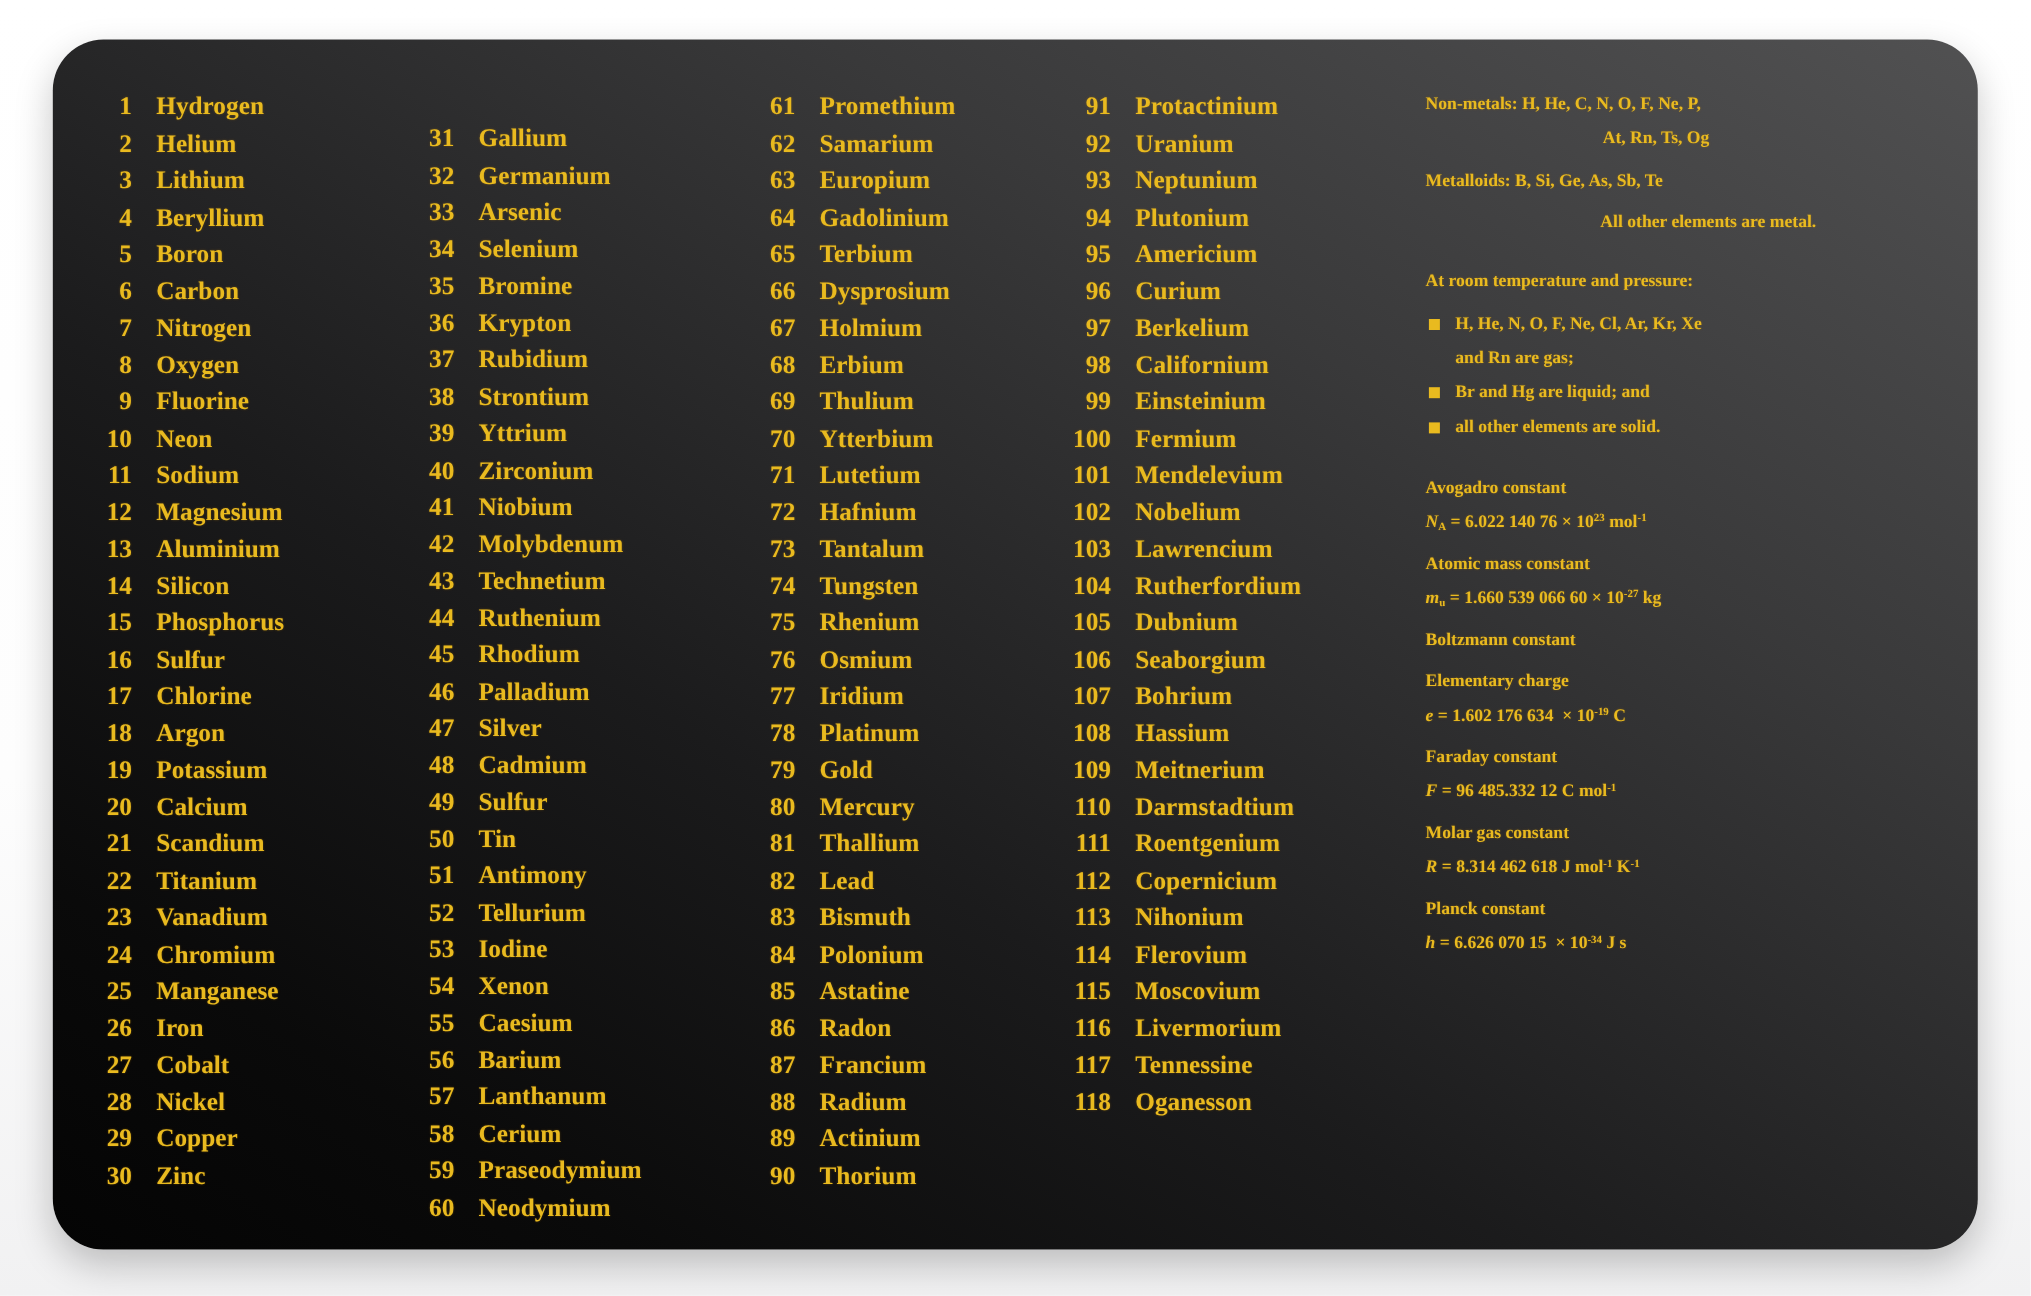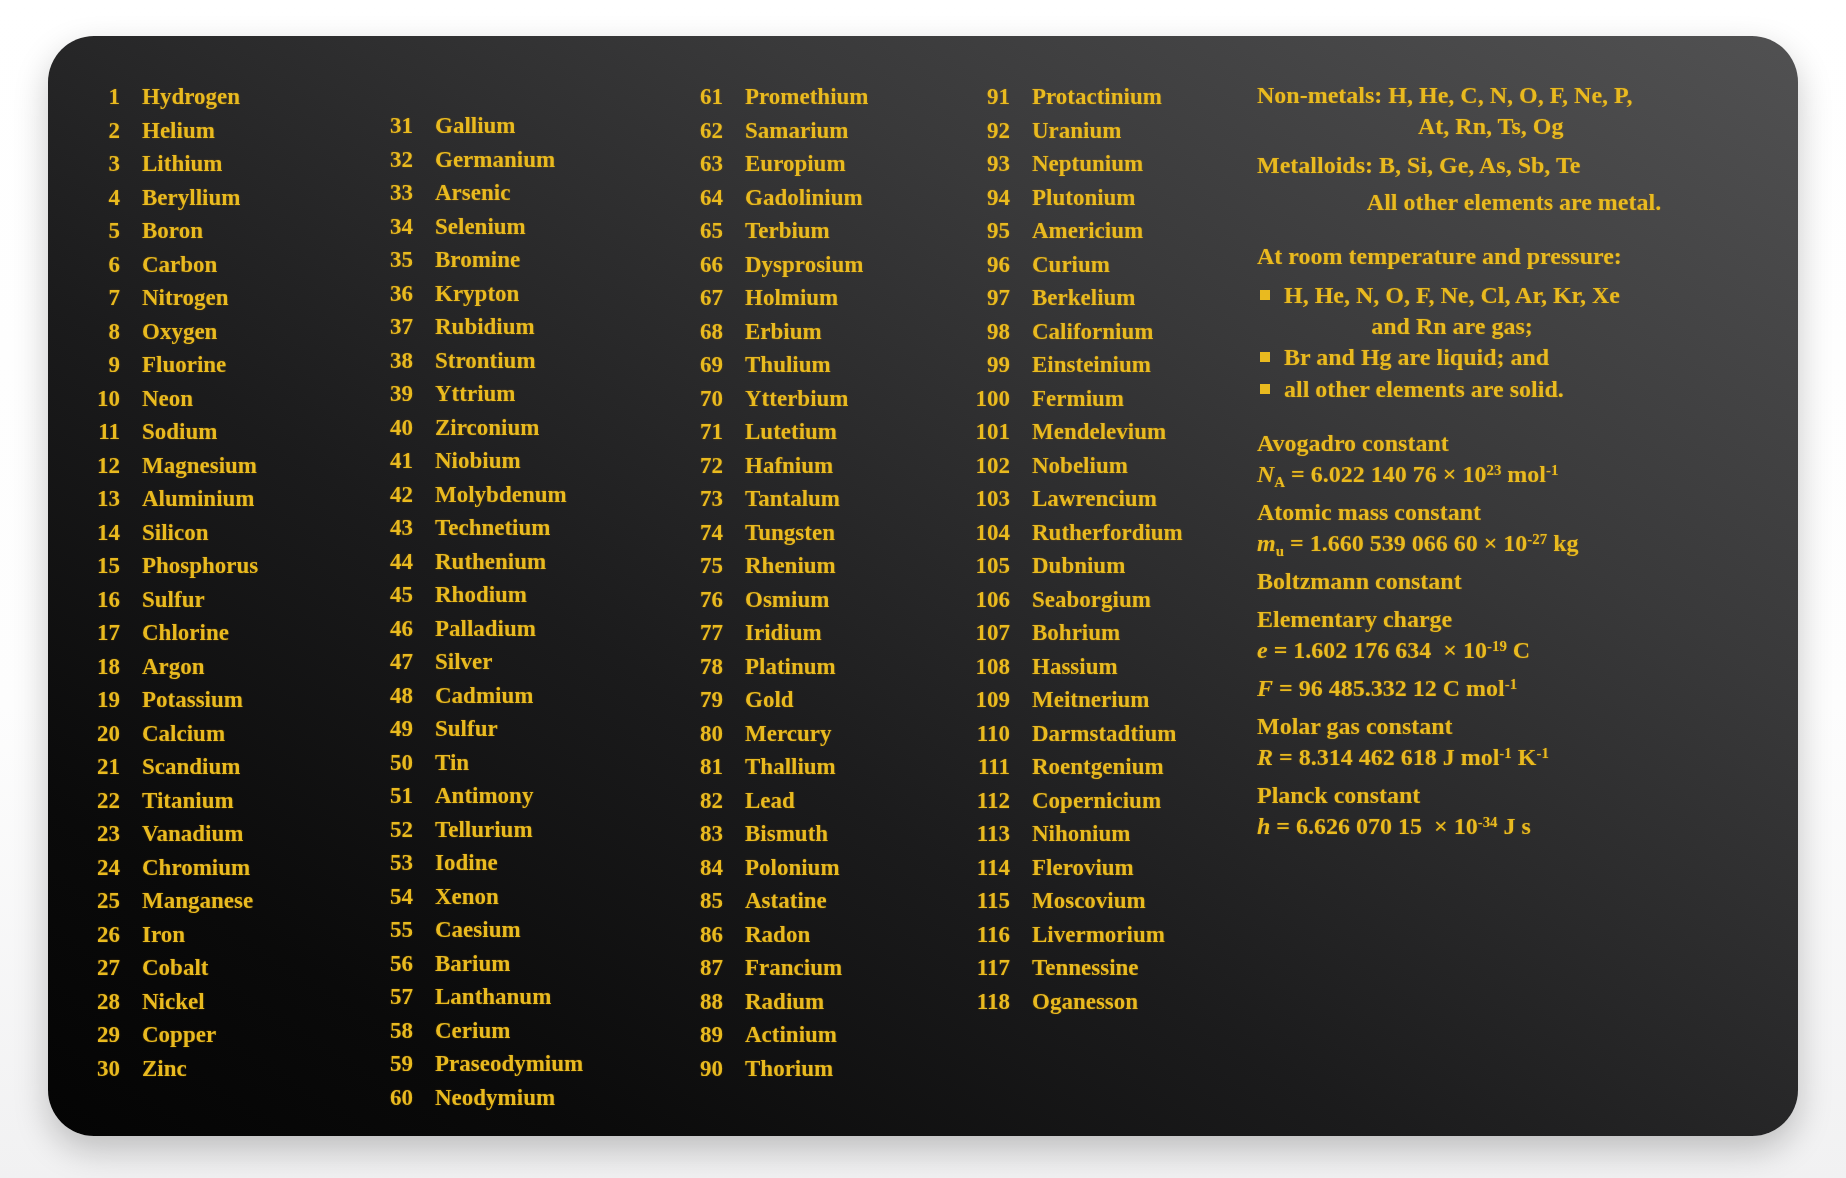--- a/index.html
+++ b/index.html
@@ -21,29 +21,29 @@
   .col{position:absolute;top:44px;}
   .col0{left:22px;}
   .col1{left:315px;margin-top:29px;}
   .col2{left:625px;}
   .col3{left:912px;}
   .row{display:flex;line-height:33.5px;font-size:23px;white-space:nowrap;
        text-shadow:0 0 2px rgba(190,130,10,.45);}
   .num{width:50px;text-align:right;flex:0 0 auto;}
   .ename{margin-left:22px;}
   .info{
-    position:absolute;left:1209px;top:44px;width:514px;
-    font-size:24px;line-height:30.6px;
+    position:absolute;left:1248px;top:44px;width:514px;
+    font-size:16px;line-height:30.6px;
     text-shadow:0 0 2px rgba(190,130,10,.45);
   }
   .indent{margin-left:161px;}
   .metalloids{margin-top:9px;}
   .metals-note{margin-top:6px;text-align:center;}
   .rtp-head{margin-top:24px;}
-  .bullets{list-style:none;margin:8px 0 0 0;padding:0;text-align:center;}
+  .bullets{list-style:none;margin:8px 0 0 0;padding:0;}
   .bullets li{display:flex;margin:1px 0;}
   .sq{flex:0 0 auto;width:10px;height:10px;background:var(--gold);margin:10px 14px 0 3px;}
   .btxt{white-space:pre-line;}
   .constants{margin-top:24px;}
   .cgroup{margin-bottom:7px;font-family:Liberation Serif, serif;}
   .clabel{line-height:31px;}
   .cvalue{line-height:31px;white-space:pre-wrap;}
   .cvalue i{font-style:italic;}
   .cvalue sub{font-size:62%;font-style:normal;vertical-align:baseline;position:relative;top:.28em;line-height:0;}
   .cvalue sup{font-size:62%;font-style:normal;vertical-align:baseline;position:relative;top:-.5em;line-height:0;}
@@ -566,20 +566,21 @@
           <div class="cvalue"><i>m</i><sub>u</sub> = 1.660 539 066 60 × 10<sup>-27</sup> kg</div>
         </div>
         <div class="cgroup">
           <div class="clabel">Boltzmann constant</div>
         </div>
         <div class="cgroup">
           <div class="clabel">Elementary charge</div>
           <div class="cvalue"><i>e</i> = 1.602 176 634  × 10<sup>-19</sup> C</div>
         </div>
         <div class="cgroup">
+          <div class="clabel">Faraday constant</div>
           <div class="cvalue"><i>F</i> = 96 485.332 12 C mol<sup>-1</sup></div>
         </div>
         <div class="cgroup">
           <div class="clabel">Molar gas constant</div>
           <div class="cvalue"><i>R</i> = 8.314 462 618 J mol<sup>-1</sup> K<sup>-1</sup></div>
         </div>
         <div class="cgroup">
           <div class="clabel">Planck constant</div>
           <div class="cvalue"><i>h</i> = 6.626 070 15  × 10<sup>-34</sup> J s</div>
         </div>

